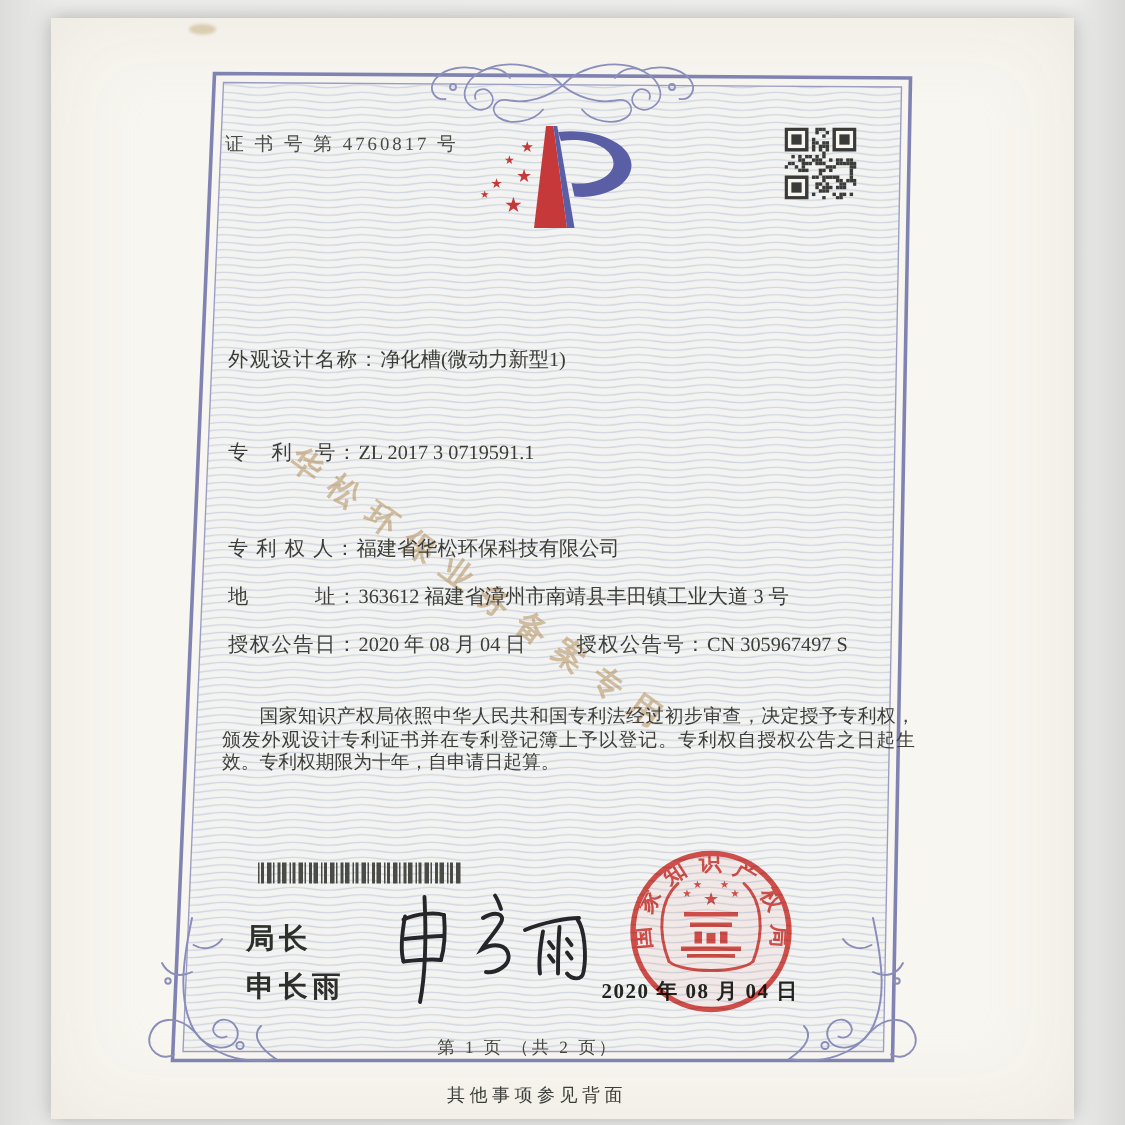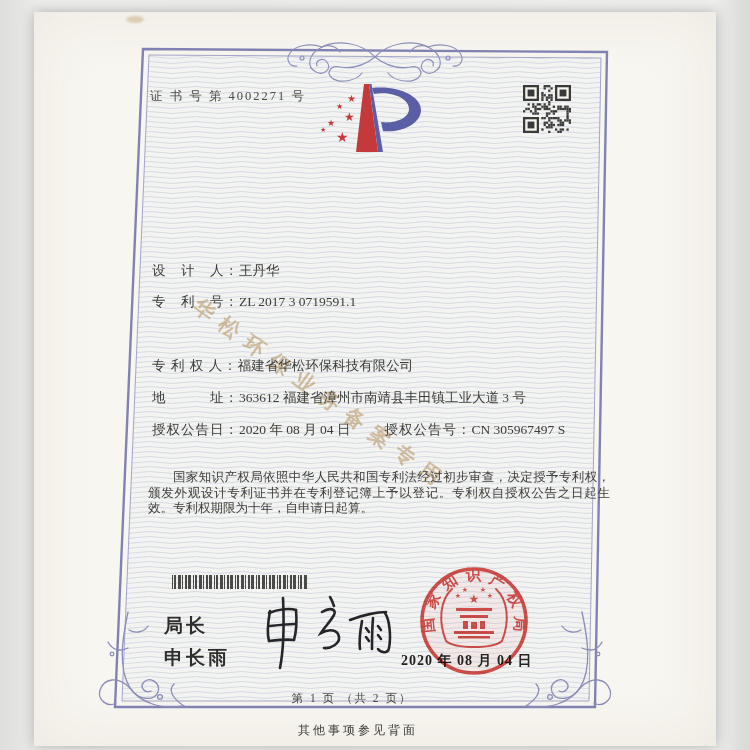--- a/index.html
+++ b/index.html
@@ -209,27 +209,27 @@
       <rect x="2.2857142857142856" y="2.2857142857142856" width="11.428571428571427" height="11.428571428571427" fill="#f8f6f0"></rect>
       <rect x="4.571428571428571" y="4.571428571428571" width="6.857142857142857" height="6.857142857142857" fill="#3a3a38"></rect>
       <rect x="32" y="0" width="16" height="16" fill="#3a3a38"></rect>
       <rect x="34.285714285714285" y="2.2857142857142856" width="11.428571428571427" height="11.428571428571427" fill="#f8f6f0"></rect>
       <rect x="36.57142857142857" y="4.571428571428571" width="6.857142857142857" height="6.857142857142857" fill="#3a3a38"></rect>
       <rect x="0" y="32" width="16" height="16" fill="#3a3a38"></rect>
       <rect x="2.2857142857142856" y="34.285714285714285" width="11.428571428571427" height="11.428571428571427" fill="#f8f6f0"></rect>
       <rect x="4.571428571428571" y="36.57142857142857" width="6.857142857142857" height="6.857142857142857" fill="#3a3a38"></rect>
     </svg>
 
-  <div class="abs cert-no">证 书 号 第 4002271 号</div>
+  <div class="abs cert-no">证 书 号 第 4760817 号</div>
 
 
   <div class="abs watermark">华松环保业务备案专用</div>
 
-  <div class="abs field r1">
-    <span class="lab">设　计　人：</span><span>王丹华</span>
+  <div class="abs field r0">
+    <span class="lab">外观设计名称：</span><span>净化槽(微动力新型1)</span>
   </div>
   <div class="abs field r2">
     <span class="lab">专　利　号：</span><span>ZL 2017 3 0719591.1</span>
   </div>
   <div class="abs field r4">
     <span class="lab">专 利 权 人：</span><span>福建省华松环保科技有限公司</span>
   </div>
   <div class="abs field r5">
     <span class="lab">地　　　址：</span><span>363612 福建省漳州市南靖县丰田镇工业大道 3 号</span>
   </div>

